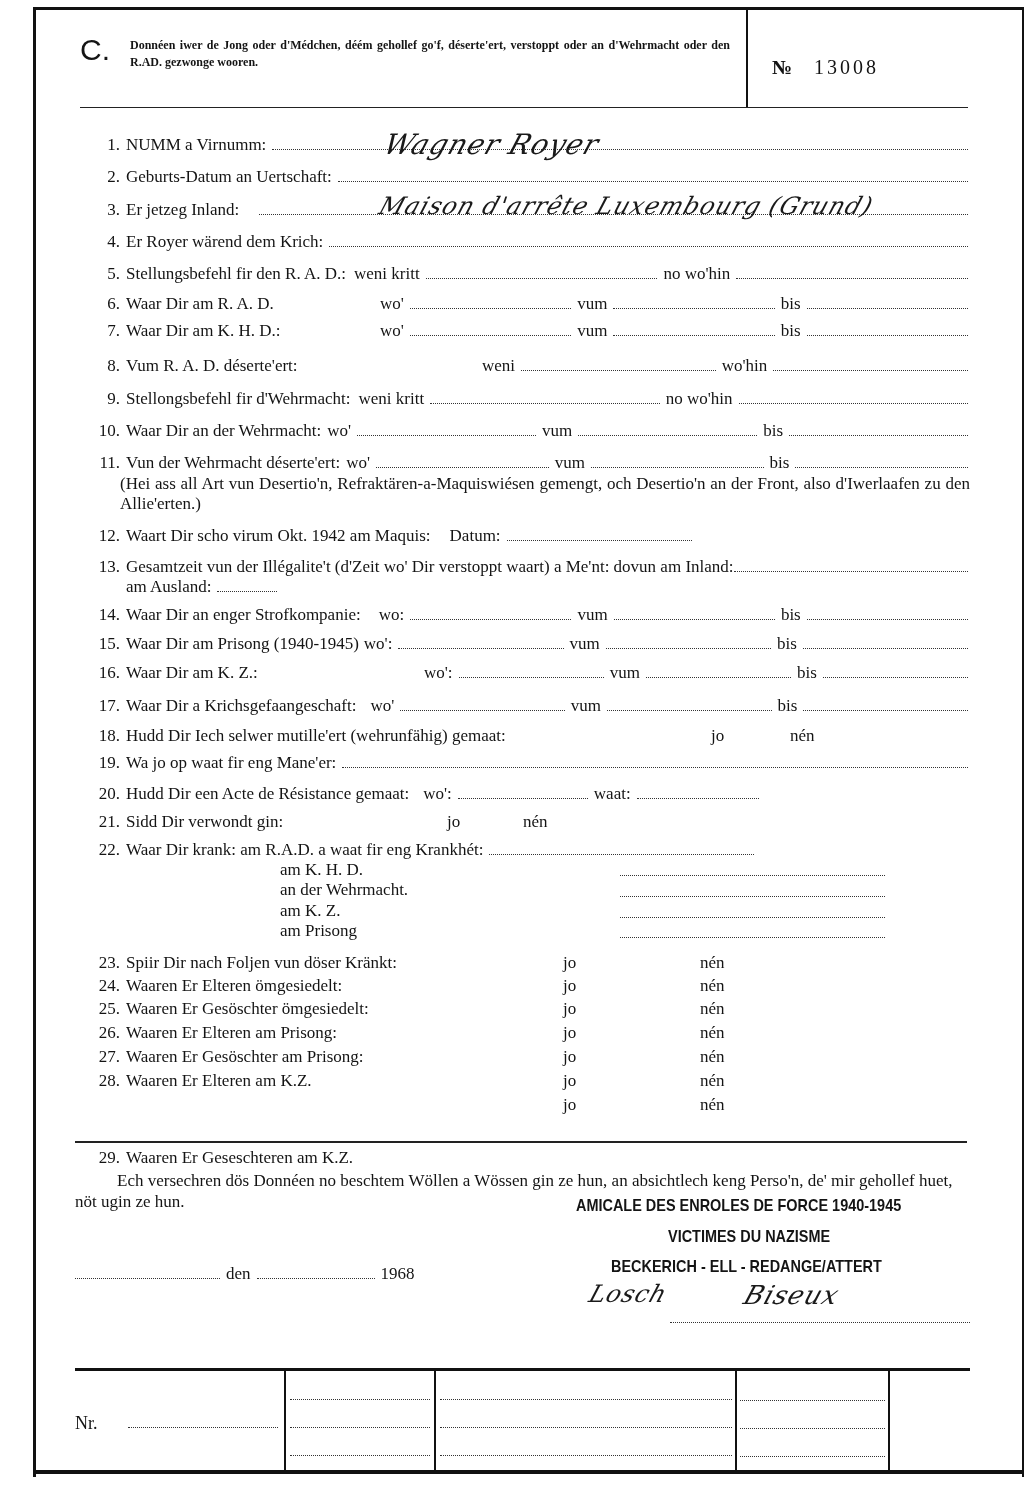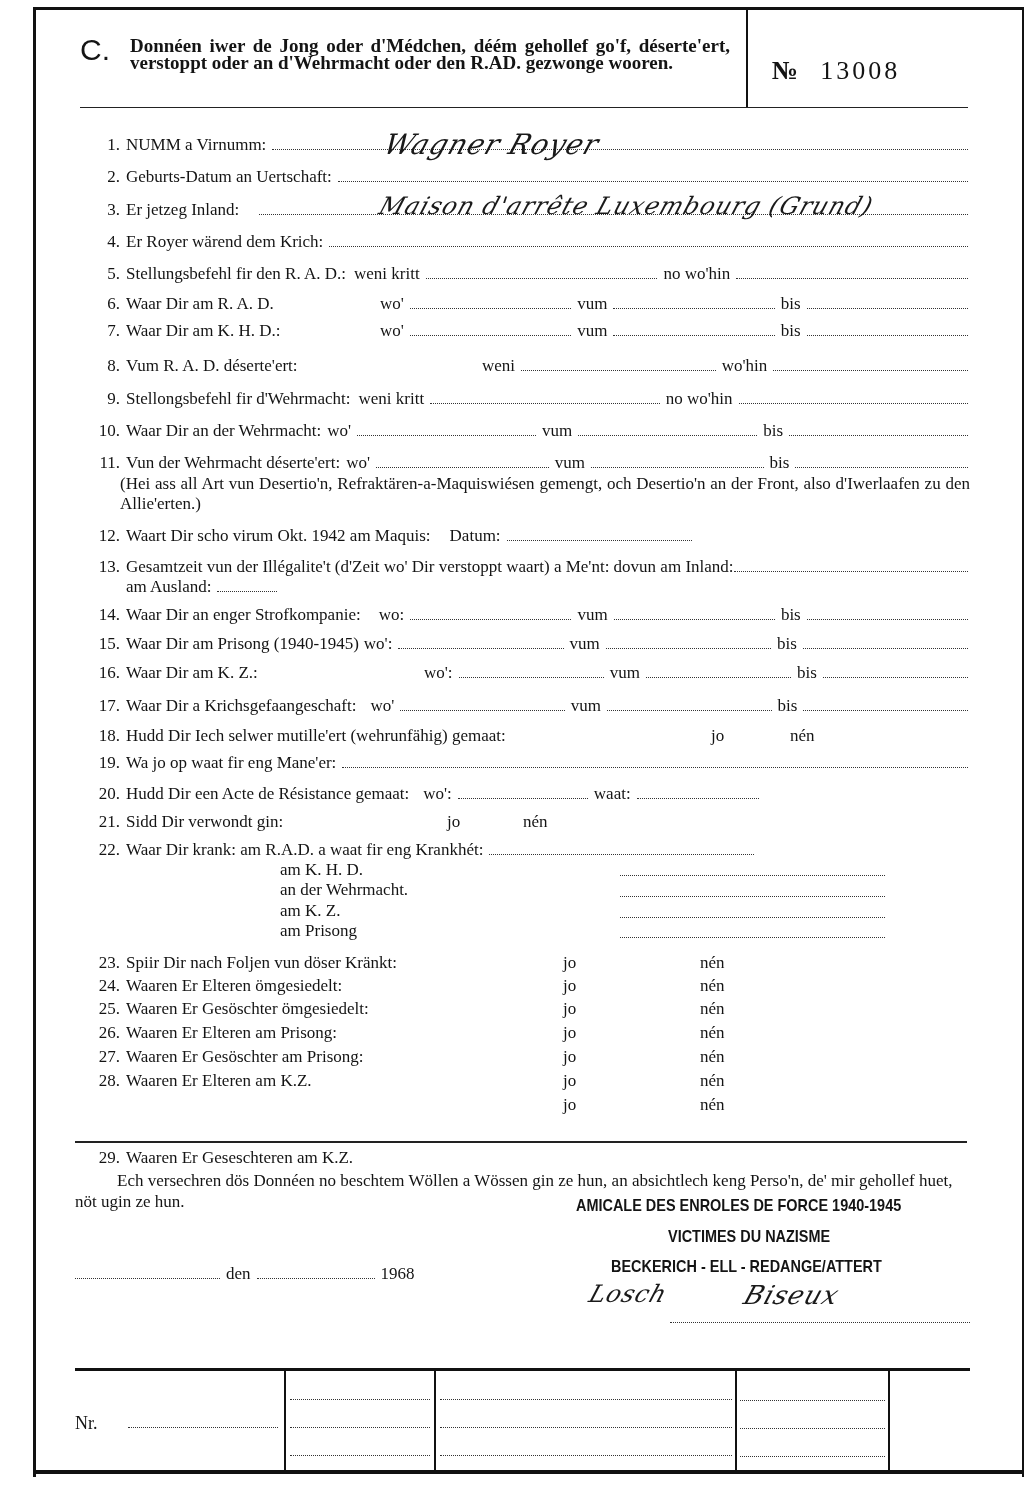--- a/index.html
+++ b/index.html
@@ -6,22 +6,22 @@
   body { width:1024px; height:1497px; position:relative; overflow:hidden;
          font-family:"Liberation Serif","DejaVu Serif",serif; color:#141414; }
   .abs { position:absolute; white-space:nowrap; }
   .frame { position:absolute; left:33px; top:7px; width:986px; height:1467px;
            border-left:3px solid #111; border-right:3px solid #111; border-top:3px solid #111; }
   .bottom-rule { position:absolute; left:33px; top:1470px; width:990px; height:4px; background:#111; }
   .hdr-divider { position:absolute; left:746px; top:10px; width:2px; height:98px; background:#111; }
   .hdr-rule { position:absolute; left:80px; top:107px; width:888px; height:1px; background:#222; }
   .c-letter { font-family:"Liberation Sans","DejaVu Sans",sans-serif; font-size:30px; left:80px; top:33px; }
   .hdr-text { left:130px; top:37px; width:600px; white-space:normal; font-weight:bold;
-              font-size:19px; line-height:17px; text-align:justify; }
-  .no-box { left:772px; top:56px; font-size:26px; }
+              font-size:12px; line-height:17px; text-align:justify; }
+  .no-box { left:772px; top:56px; font-size:20px; }
   .no-sign { font-weight:bold; margin-right:22px; }
   .no-val { letter-spacing:3px; }
   .row { position:absolute; left:80px; right:50px; font-size:17px; height:22px; display:flex; align-items:baseline; }
   .num { width:40px; text-align:right; margin-right:6px; flex:none; }
   .lbl { flex:none; }
   .dots { flex:1; border-bottom:1px dotted #333; height:14px; margin:0 6px; min-width:20px; }
   .dots.fixed { flex:none; }
   .kw { flex:none; }
   .hand { position:absolute; font-family:"DejaVu Serif",serif; font-style:italic; font-size:28px;
           color:#1a1a1a; transform:skewX(-18deg); letter-spacing:1px; }

